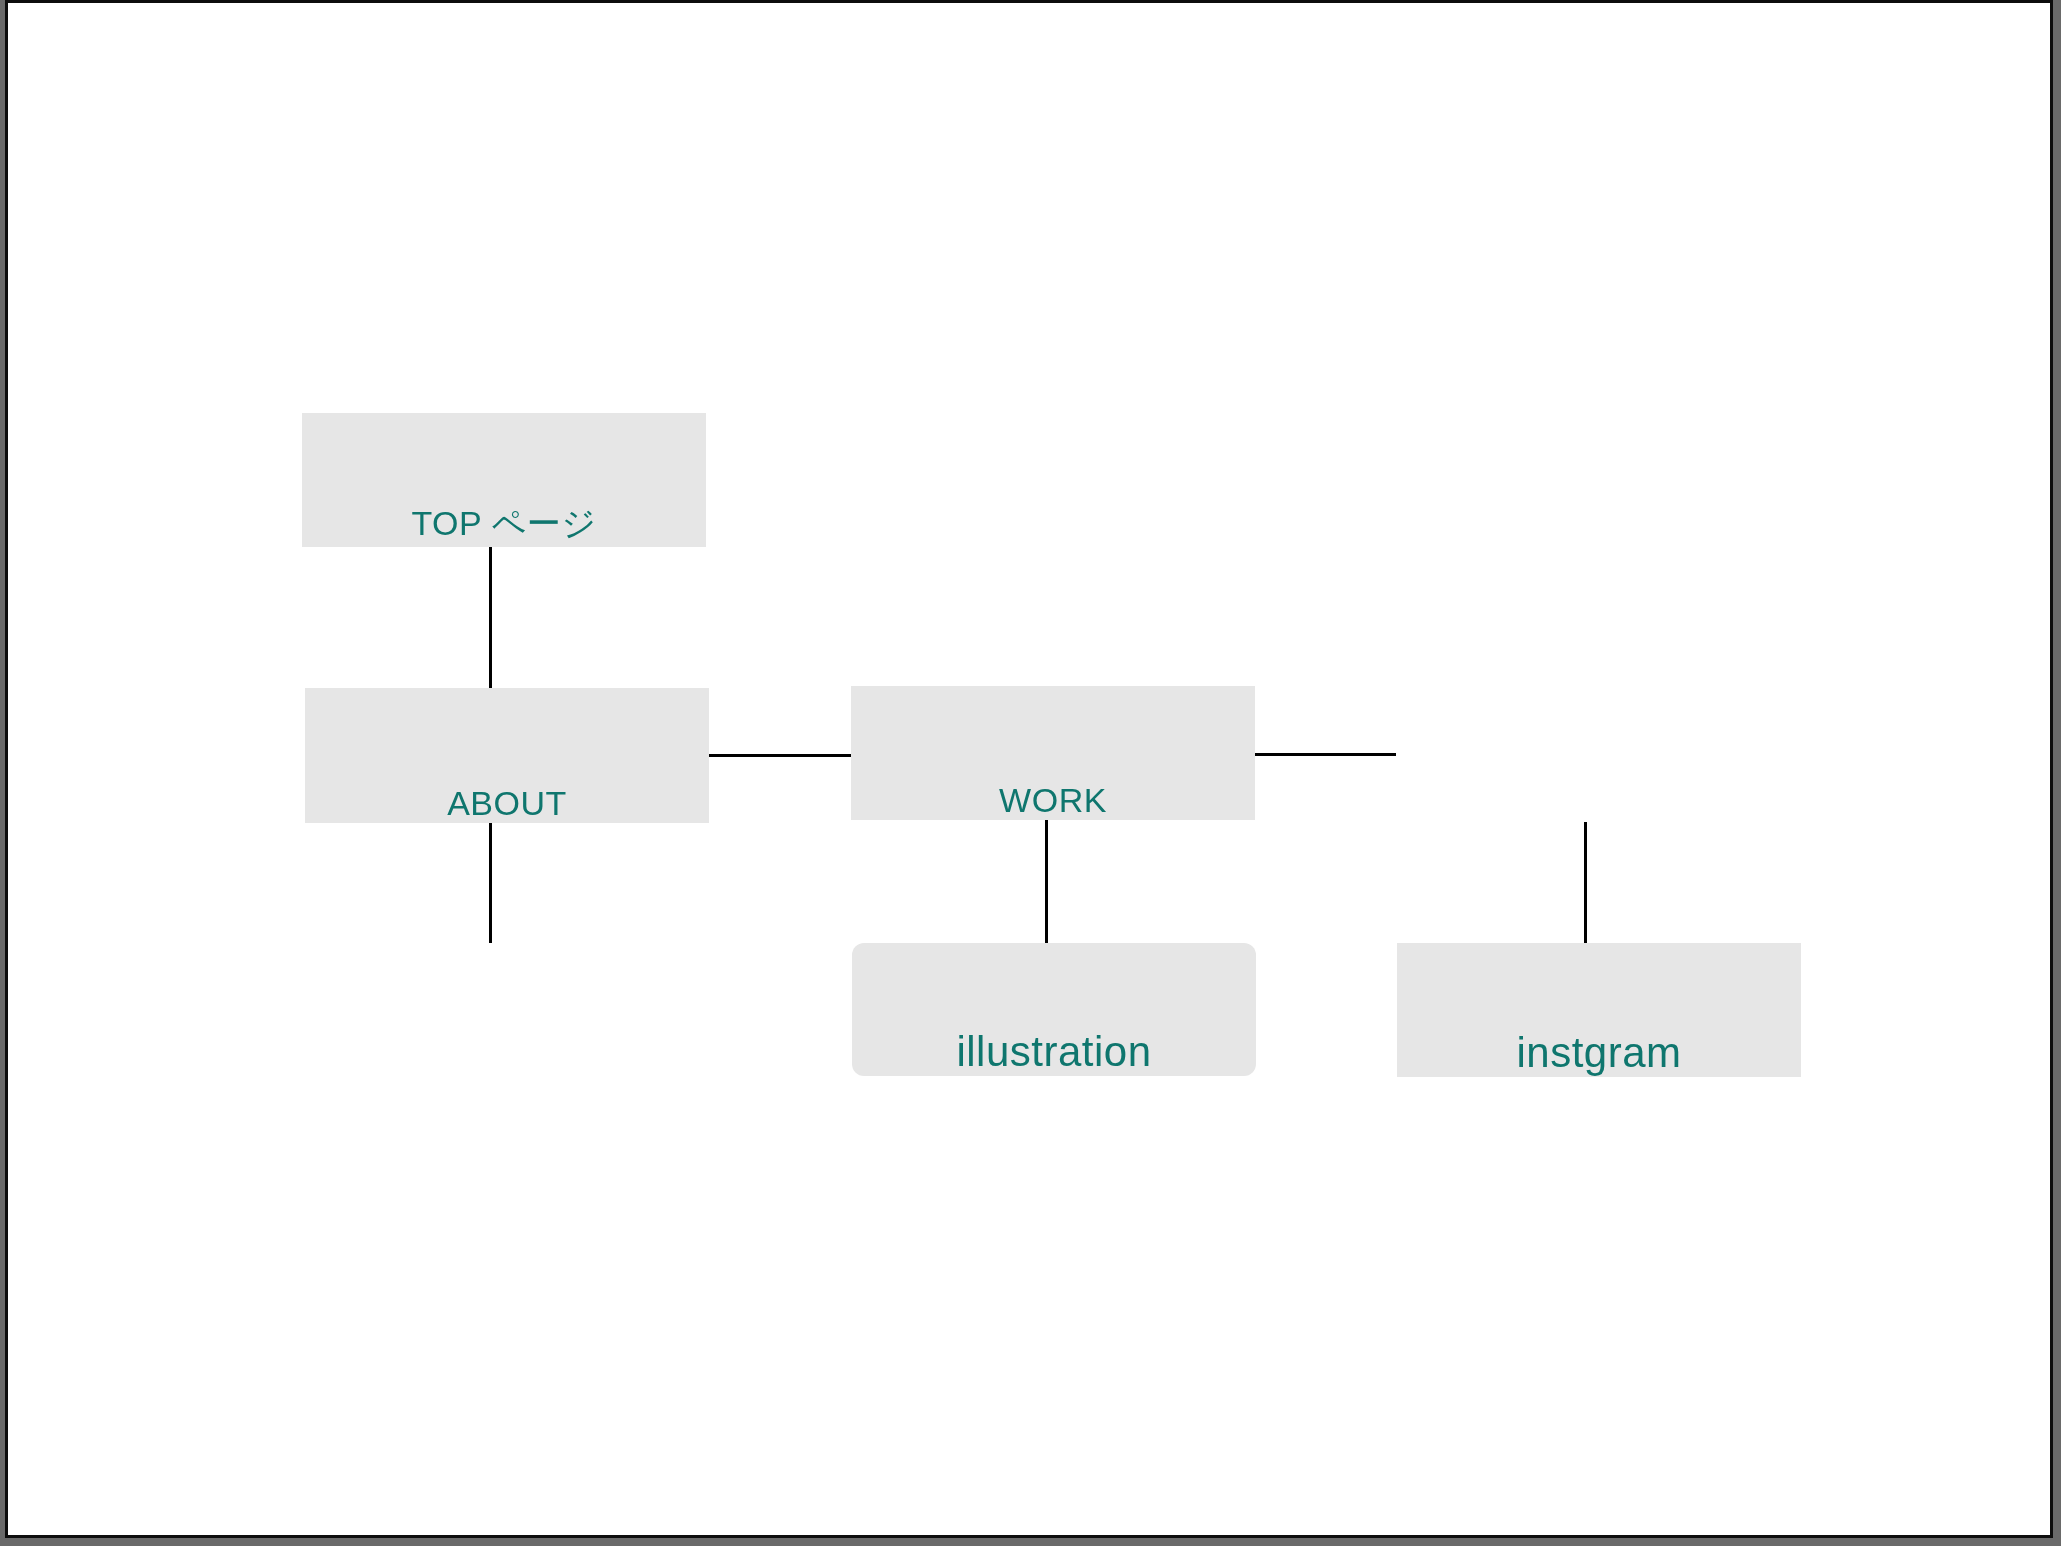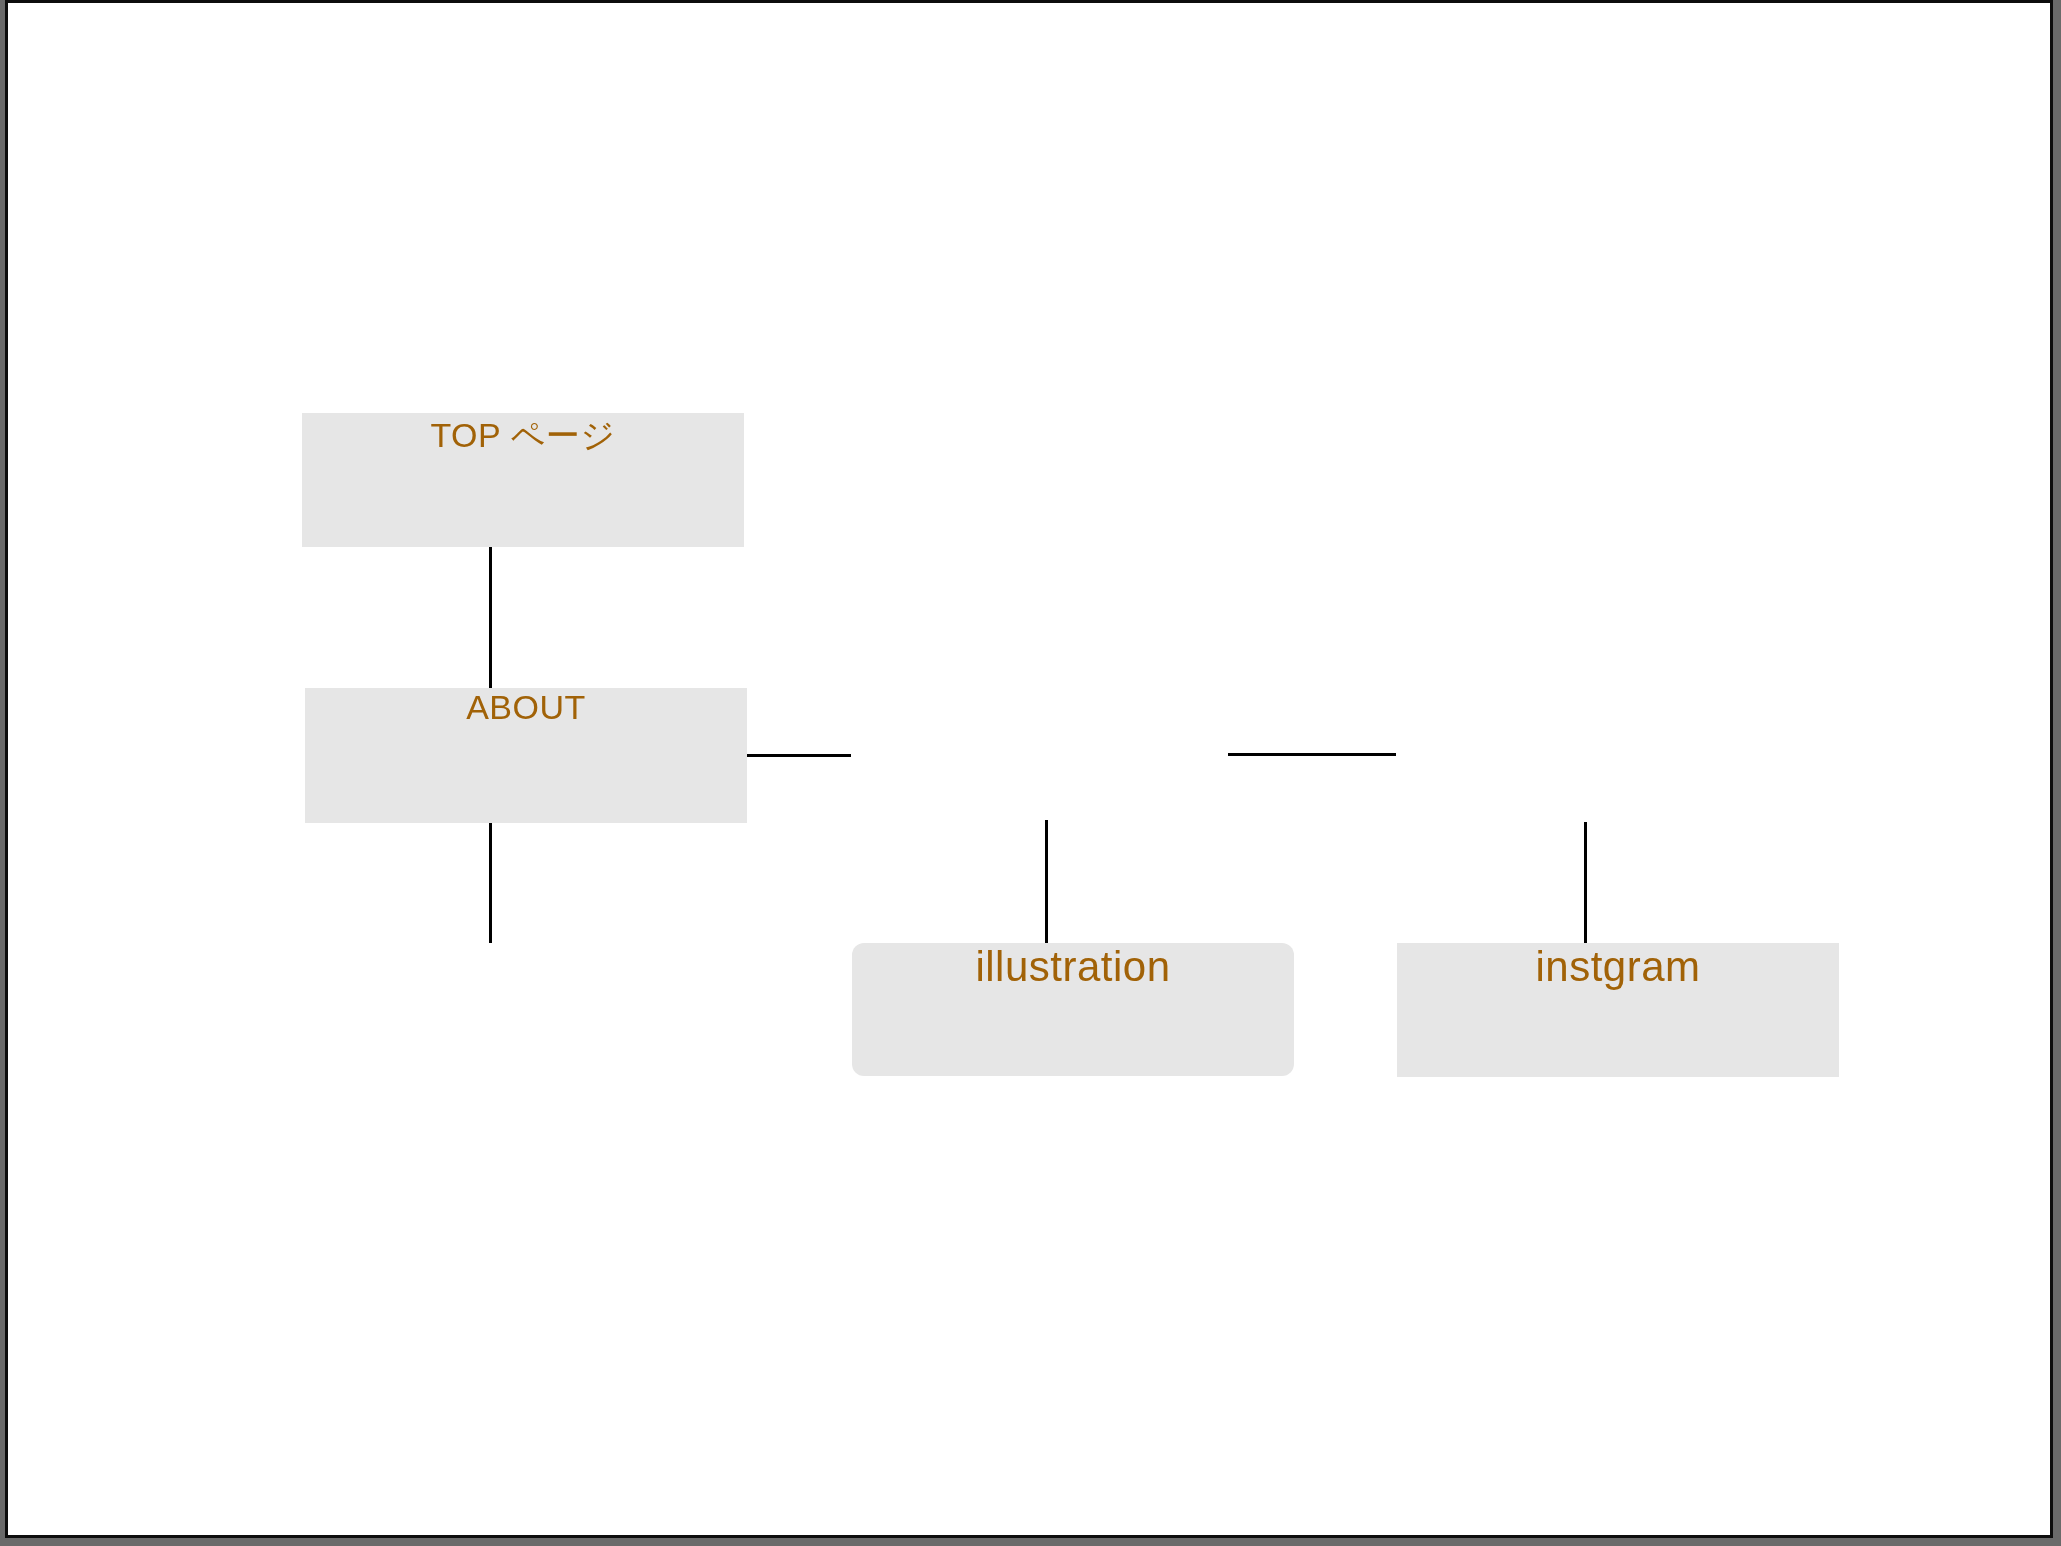--- a/index.html
+++ b/index.html
@@ -28,27 +28,27 @@
   }
   .diagram-layer {
     position: absolute;
     left: 0;
     top: 0;
     width: 2061px;
     height: 1546px;
   }
   .node {
     position: absolute;
-    width: 442px;
+    width: 404px;
     height: 134px;
     background: #e6e6e6;
     display: flex;
-    align-items: flex-start;
+    align-items: flex-end;
     justify-content: center;
-    color: #a16207;
+    color: #0f766e;
     letter-spacing: 0.5px;
     white-space: nowrap;
   }
   .node.small-label { font-size: 34px; }
   .node.mid-label   { font-size: 38px; }
   .node.big-label   { font-size: 42px; }
 
   #node-top-page     { left: 302px; top: 413px; }
   #node-about        { left: 305px; top: 688px; height: 135px; }
   #node-work         { left: 851px; top: 686px; }
@@ -88,20 +88,23 @@
     <div class="connector h" id="conn-work-contact"></div>
 
     <div class="node small-label" id="node-top-page">
       <span>TOP ページ</span>
     </div>
 
     <div class="node small-label" id="node-about">
       <span>ABOUT</span>
     </div>
 
+    <div class="node small-label" id="node-work">
+      <span>WORK</span>
+    </div>
 
 
 
     <div class="node big-label" id="node-illustration">
       <span>illustration</span>
     </div>
 
     <div class="node big-label" id="node-instgram">
       <span>instgram</span>
     </div>

